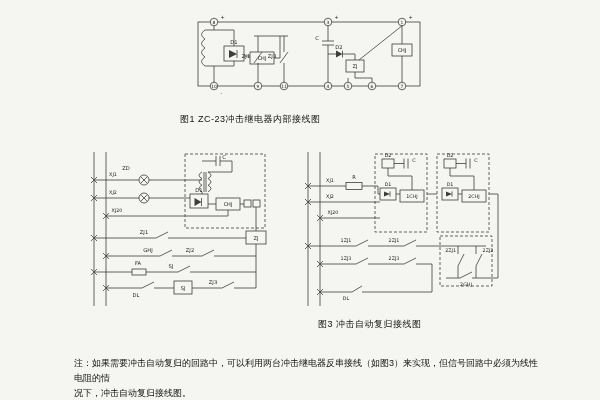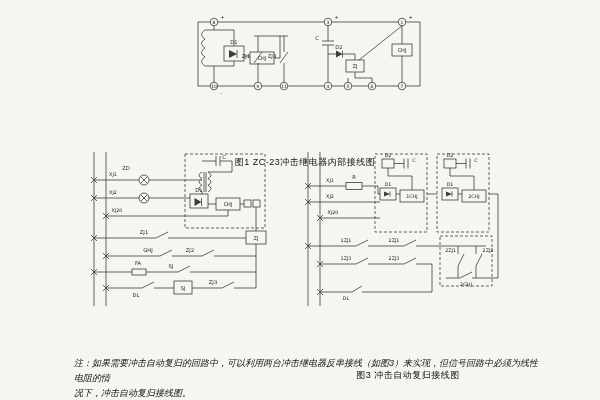--- a/index.html
+++ b/index.html
@@ -14,23 +14,23 @@
   .dsh { stroke:#3d3d3d; stroke-width:0.8; fill:none; stroke-dasharray:3 2; }
   .term{ fill:#f5f5f1; stroke:#3d3d3d; stroke-width:0.8; }
   .blk { fill:#3d3d3d; stroke:none; }
   text { font-family:"DejaVu Sans",sans-serif; fill:#222; }
   text.lb  { font-size:5.2px; text-anchor:middle; }
   text.lbx { font-size:4.8px; text-anchor:middle; }
   text.tn  { font-size:4.4px; text-anchor:middle; dominant-baseline:central; }
   text.cn  { font-size:5px;   text-anchor:middle; dominant-baseline:central; }
   text.sg  { font-size:5px; }
   text.lend{ text-anchor:end; }
-  .caption { position:absolute; font-size:9px; letter-spacing:0.5px; color:#111; text-align:center; white-space:nowrap;margin-top:43px; }
+  .caption { position:absolute; font-size:9px; letter-spacing:0.5px; color:#111; text-align:left; white-space:nowrap; }
   .note { position:absolute; left:74px; top:356px; width:472px; font-size:9px; line-height:15px; color:#111; }
-  .note span { display:block;font-style:italic; }
+  .note span { display:block; }
 </style>
 </head>
 <body>
 
 <div class="page">
 
   <svg class="fig" style="left:176px;top:8px" width="258" height="102" viewBox="0 0 258 102">
     <g>
       <rect class="w" x="22" y="14" width="222" height="64"></rect>
     </g>
@@ -335,20 +335,20 @@
     </g>
 
     <g>
       <line class="w" x1="20" y1="146" x2="52" y2="146"></line>
       <line class="w" x1="52" y1="146" x2="62" y2="140"></line>
       <line class="w" x1="62" y1="146" x2="132" y2="146"></line>
       <text class="lbx" x="46" y="154">DL</text>
     </g>
   </svg>
 
-  <div class="caption" style="left:318px;top:326px;width:180px">图3  冲击自动复归接线图</div>
+  <div class="caption" style="left:318px;top:318px;width:180px">图3  冲击自动复归接线图</div>
 
   <div class="note">
     <span>注：如果需要冲击自动复归的回路中，可以利用两台冲击继电器反串接线（如图3）来实现，但信号回路中必须为线性电阻的情</span>
     <span>况下，冲击自动复归接线图。</span>
   </div>
 
 </div>
 
 </body></html>

